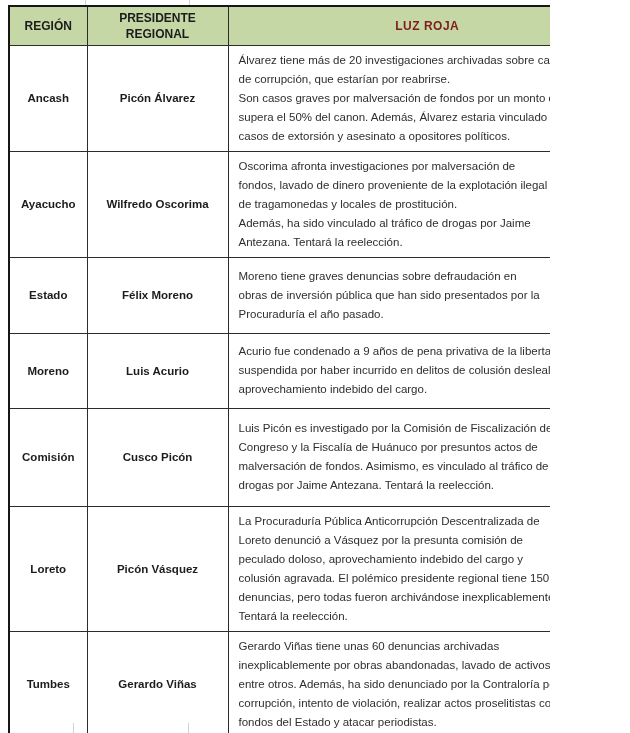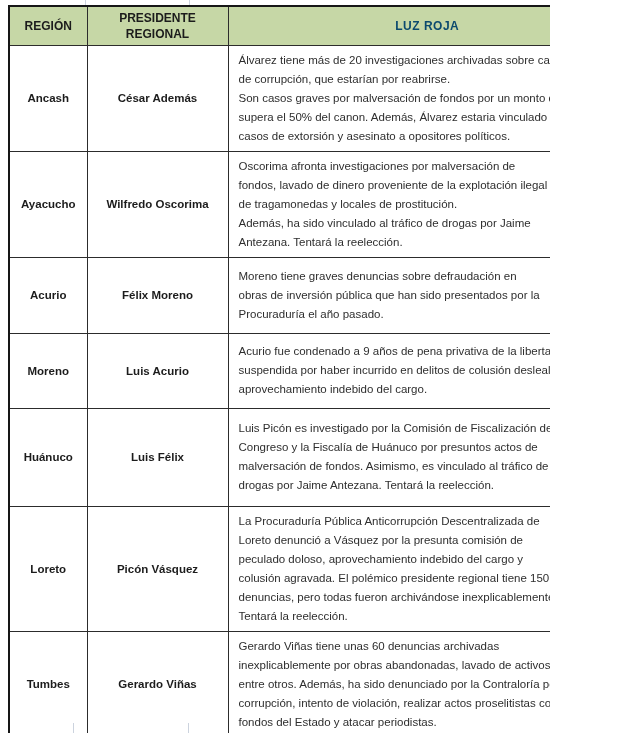--- a/index.html
+++ b/index.html
@@ -43,21 +43,21 @@
   th {
     background: #c6d7a6;
     color: #1c1c1c;
     font-size: 12px;
     font-weight: bold;
     text-align: center;
     white-space: pre-line;
     line-height: 16px;
     padding: 2px;
   }
-  th.luz { color: #0c4a6e; letter-spacing: 0.5px; }
+  th.luz { color: #7f1d1d; letter-spacing: 0.5px; }
 
   td.name {
     text-align: center;
     font-weight: bold;
     font-size: 11.5px;
     color: #1c1c1c;
     padding: 2px 4px;
     margin-top: 28px;
   }
   td.desc {
@@ -88,53 +88,53 @@
       <tr style="height:39px;">
         <th>REGIÓN</th>
         <th>PRESIDENTE
 REGIONAL</th>
         <th class="luz">LUZ ROJA</th>
       </tr>
     </thead>
     <tbody>
       <tr style="height:106px;">
         <td class="name">Ancash</td>
-        <td class="name">César Además</td>
+        <td class="name">Picón Álvarez</td>
         <td class="desc">Álvarez tiene más de 20 investigaciones archivadas sobre casos
 de corrupción, que estarían por reabrirse.
 Son casos graves por malversación de fondos por un monto que
 supera el 50% del canon. Además, Álvarez estaria vinculado a
 casos de extorsión y asesinato a opositores políticos.</td>
       </tr>
       <tr style="height:100px;">
         <td class="name">Ayacucho</td>
         <td class="name">Wilfredo Oscorima</td>
         <td class="desc">Oscorima afronta investigaciones por malversación de
 fondos, lavado de dinero proveniente de la explotación ilegal
 de tragamonedas y locales de prostitución.
 Además, ha sido vinculado al tráfico de drogas por Jaime
 Antezana. Tentará la reelección.</td>
       </tr>
       <tr style="height:76px;">
-        <td class="name">Acurio</td>
+        <td class="name">Estado</td>
         <td class="name">Félix Moreno</td>
         <td class="desc">Moreno tiene graves denuncias sobre defraudación en
 obras de inversión pública que han sido presentados por la
 Procuraduría el año pasado.</td>
       </tr>
       <tr style="height:75px;">
         <td class="name">Moreno</td>
         <td class="name">Luis Acurio</td>
         <td class="desc">Acurio fue condenado a 9 años de pena privativa de la libertad
 suspendida por haber incurrido en delitos de colusión desleal y
 aprovechamiento indebido del cargo.</td>
       </tr>
       <tr style="height:98px;">
-        <td class="name">Huánuco</td>
-        <td class="name">Luis Félix</td>
+        <td class="name">Comisión</td>
+        <td class="name">Cusco Picón</td>
         <td class="desc">Luis Picón es investigado por la Comisión de Fiscalización del
 Congreso y la Fiscalía de Huánuco por presuntos actos de
 malversación de fondos. Asimismo, es vinculado al tráfico de
 drogas por Jaime Antezana. Tentará la reelección.</td>
       </tr>
       <tr style="height:116px;">
         <td class="name">Loreto</td>
         <td class="name">Picón Vásquez</td>
         <td class="desc">La Procuraduría Pública Anticorrupción Descentralizada de
 Loreto denunció a Vásquez por la presunta comisión de

